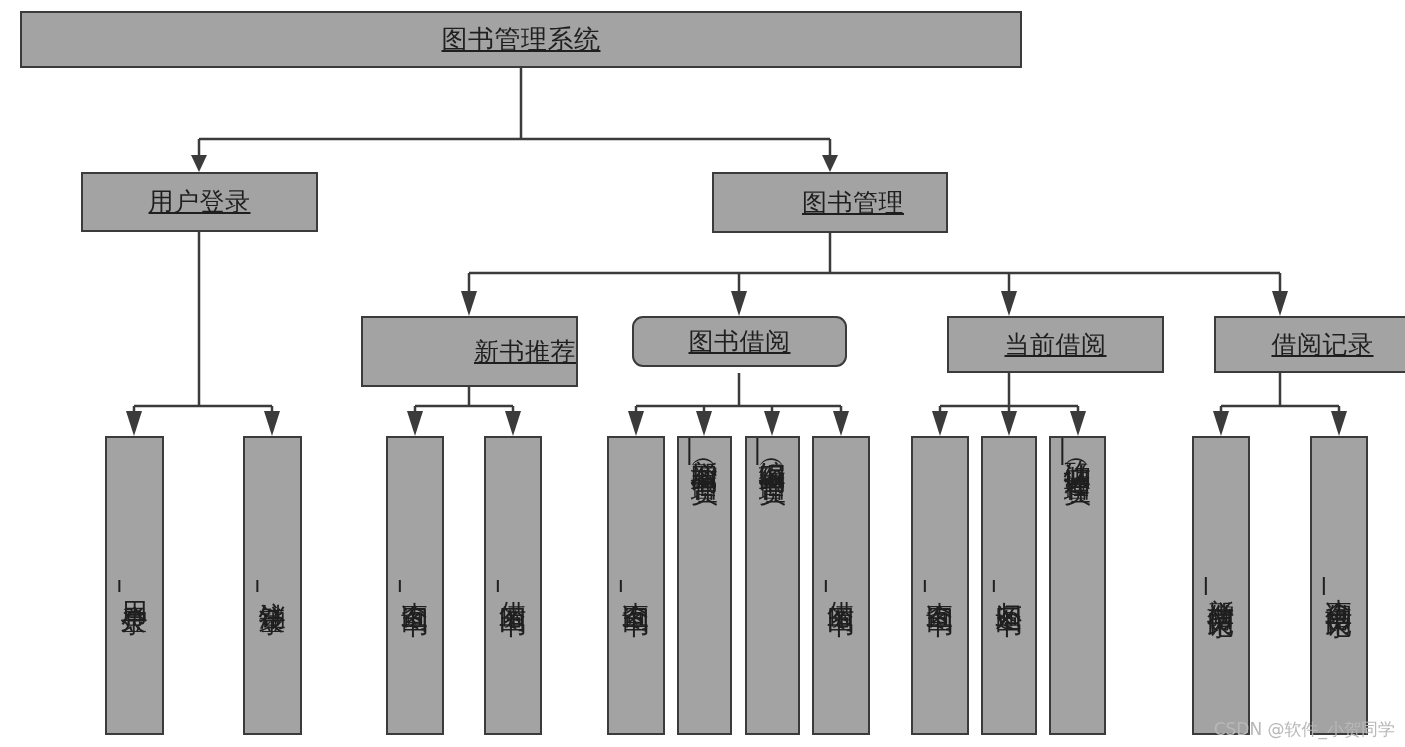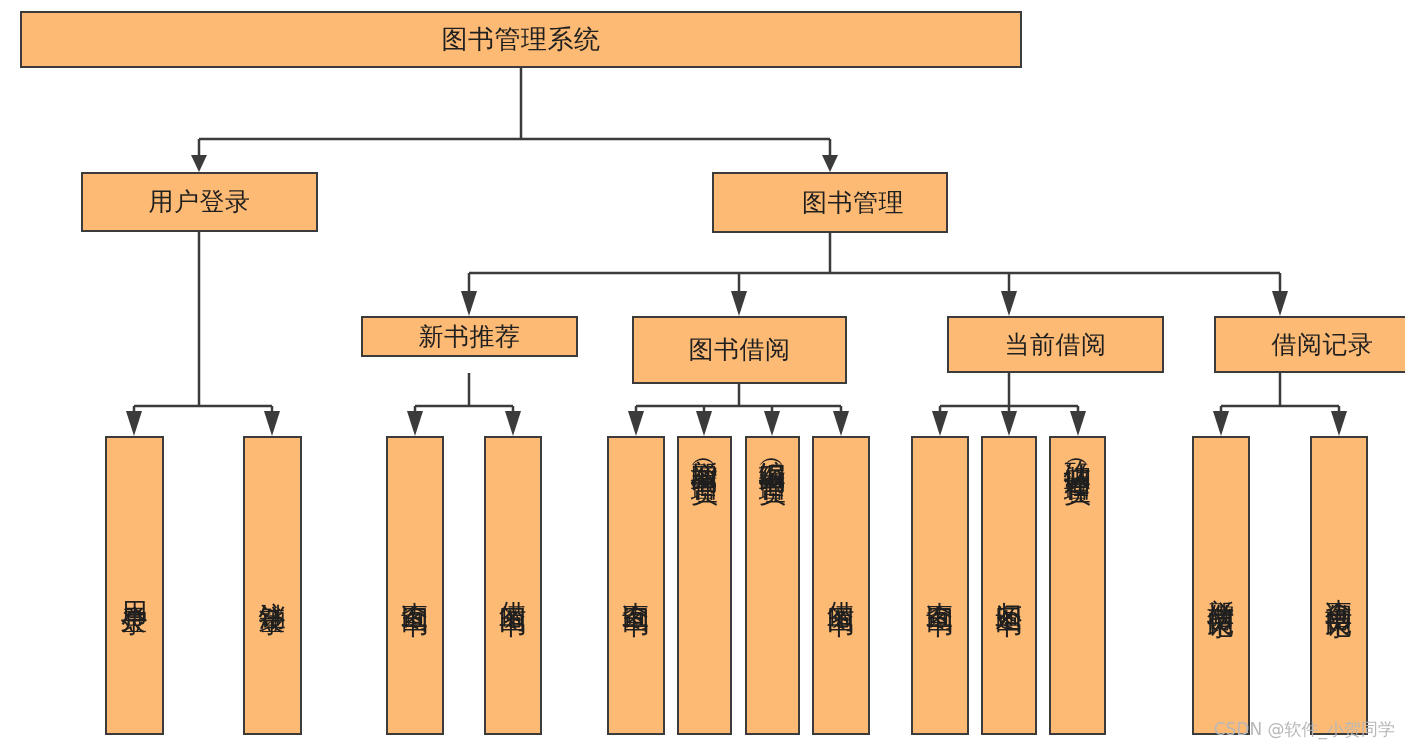--- a/index.html
+++ b/index.html
@@ -15,25 +15,26 @@
     position: relative;
     width: 1405px;
     height: 747px;
     background: #ffffff;
     overflow: hidden;
   }
   .node {
     position: absolute;
     box-sizing: border-box;
     border: 2.5px solid #3b3b3b;
-    background: #fdba74;
+    background: #a3a3a3;
     display: flex;
     align-items: center;
     justify-content: center;
     color: #1f1f1f;
+    text-decoration: underline;
   }
   .node-label {
     display: block;
     line-height: 1.18;
     letter-spacing: 0.5px;
     white-space: nowrap;
   }
   
   .node.horiz .node-label {
     writing-mode: horizontal-tb;
@@ -154,24 +155,24 @@
     <span class="node-label">图书管理系统</span>
   </div>
 
   <div class="node horiz" style="left:81px; top:172px; width:237px; height:60px;">
     <span class="node-label">用户登录</span>
   </div>
   <div class="node horiz" style="left:712px; top:172px; width:236px; height:61px;padding-left:46px;">
     <span class="node-label">图书管理</span>
   </div>
 
-  <div class="node horiz" style="left:361px; top:316px; width:217px; height:41px;">
+  <div class="node horiz" style="left:361px; top:316px; width:217px; height:71px;justify-content:flex-end;">
     <span class="node-label">新书推荐</span>
   </div>
-  <div class="node horiz" style="left:632px; top:316px; width:215px; height:68px;">
+  <div class="node horiz" style="left:632px; top:316px; width:215px; height:51px;border-radius:11px;">
     <span class="node-label">图书借阅</span>
   </div>
   <div class="node horiz" style="left:947px; top:316px; width:217px; height:57px;">
     <span class="node-label">当前借阅</span>
   </div>
   <div class="node horiz" style="left:1171px; top:316px; width:217px; height:57px;margin-left:43px;">
     <span class="node-label">借阅记录</span>
   </div>
 
   <div class="node vert mid" style="left:105px; top:436px; width:59px; height:299px;">

